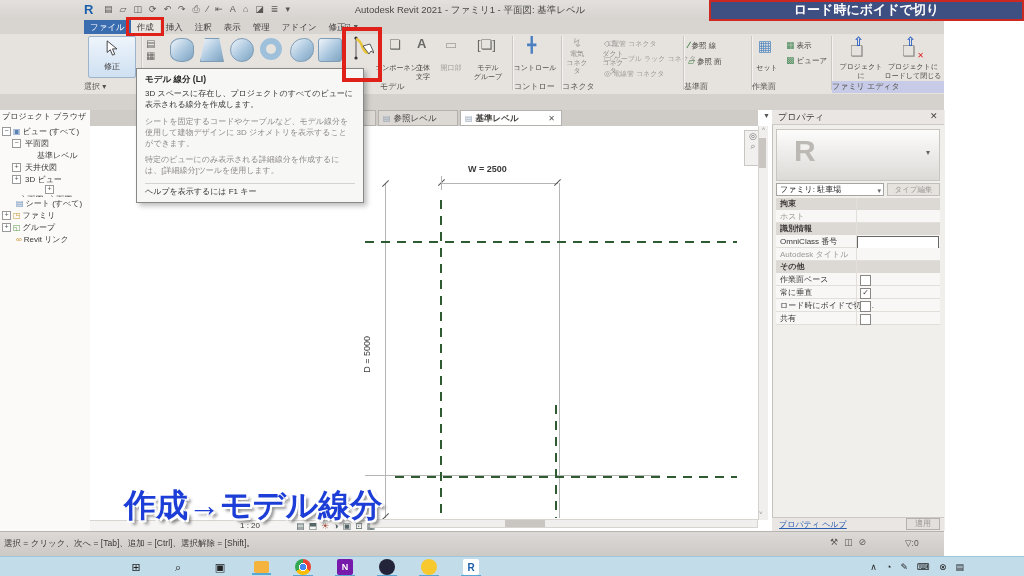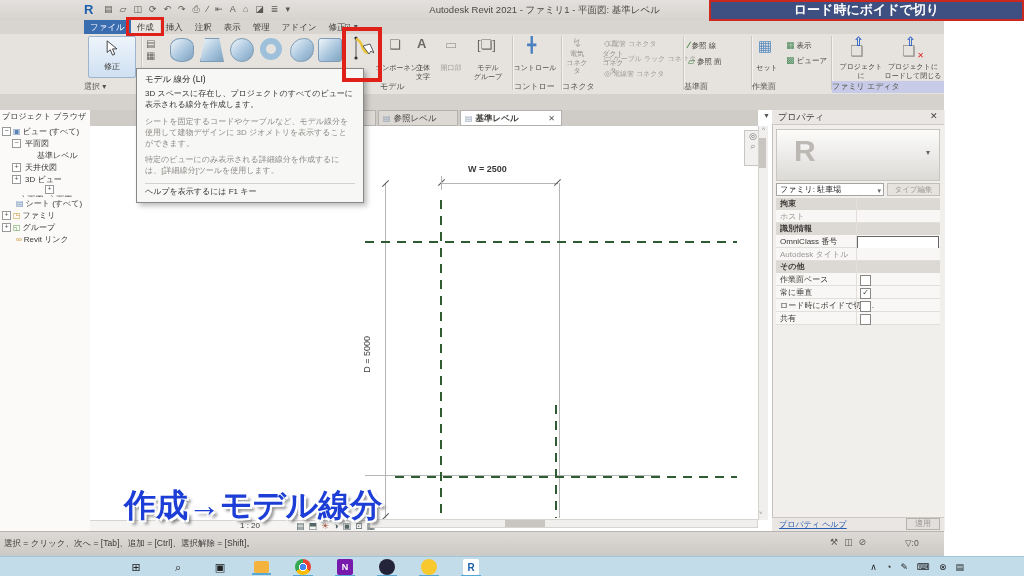--- a/index.html
+++ b/index.html
@@ -5,21 +5,21 @@
   html,body{margin:0;padding:0;background:#888;}
   .stage{position:relative;width:1024px;height:576px;margin:0 auto;overflow:hidden;
          background:#fff;font-family:"Liberation Sans","DejaVu Sans",sans-serif;color:#333;}
   .abs{position:absolute;}
   .nowrap{white-space:nowrap;}
   
   .titlebar{left:0;top:0;width:944px;height:20px;background:linear-gradient(#e3e0dd,#d6d3cf);border-bottom:1px solid #c2bfbb;}
   .applogo{left:84px;top:2px;font-size:13px;font-weight:bold;color:#1b5faa;}
   .qa{left:104px;top:3px;display:flex;gap:7px;font-size:9px;color:#5a5854;}
   .qa span{line-height:13px;}
-  .apptitle{left:280px;top:4px;width:380px;text-align:right;font-size:9.5px;color:#4a4845;}
+  .apptitle{left:280px;top:4px;width:380px;text-align:center;font-size:9.5px;color:#4a4845;}
   .badge{left:709px;top:0;width:315px;height:21px;background:#3e4f82;border:2px solid #cc2822;box-sizing:border-box;
          color:#fff;font-size:13px;font-weight:bold;text-align:center;line-height:16px;z-index:70;}
   .winedge{left:943px;top:20px;width:1px;height:536px;background:#aaa7a3;}
   
   .tabrow{left:0;top:20px;width:944px;height:14px;background:#d8d5d1;}
   .tabs{left:84px;top:20px;height:14px;display:flex;}
   .rtab{padding:0 6px;font-size:8.5px;line-height:14px;color:#3c3a38;}
   .rtab.t-file{background:#3a6cb0;color:#fff;}
   .rtab.t-active{background:#e9e6e2;}
   .minui{left:344px;top:22px;font-size:8px;color:#555;display:flex;gap:3px;}
@@ -36,21 +36,21 @@
   .gicon{position:absolute;font-size:13px;color:#6a6864;}
   .gray{color:#a09d99;}
   .ldico{position:absolute;width:22px;height:22px;}
   .ldico .base{position:absolute;left:2px;top:4px;font-size:15px;color:#8f8d89;}
   .ldico .arrow{position:absolute;left:5px;top:-4px;font-size:13px;font-weight:bold;color:#2f62c4;}
   .ldico .redx{position:absolute;right:-2px;bottom:0;font-size:8px;font-weight:bold;color:#d22;}
   .famstrip{left:832px;top:81px;width:112px;height:12px;background:#c7cbe7;}
   
   .tooltip{left:136px;top:68px;width:228px;background:#f7f7f5;border:1px solid #8a8886;z-index:50;
            box-shadow:3px 3px 5px rgba(0,0,0,.25);padding:5px 8px 4px 8px;box-sizing:border-box;font-size:8px;line-height:1.35;}
-  .tooltip .tt-title{font-size:8.5px;font-weight:normal;color:#222;margin-bottom:4px;}
+  .tooltip .tt-title{font-size:8.5px;font-weight:bold;color:#222;margin-bottom:4px;}
   .tooltip .tt-d1{color:#333;margin-bottom:6px;}
   .tooltip .tt-dim{color:#8d8b88;margin-bottom:6px;}
   .tooltip .tt-hr{border-top:1px solid #d5d3d0;margin:3px 0;}
   .tooltip .tt-help{color:#333;}
   
   .pbpanel{left:0;top:110px;width:90px;height:421px;background:#fbfaf9;border-right:1px solid #c5c1bd;}
   .pbtitle{left:2px;top:111px;width:86px;height:12px;font-size:8px;color:#3a3836;overflow:hidden;white-space:nowrap;}
   .ptree{left:2px;top:125px;width:87px;}
   .trow{display:flex;align-items:center;height:12px;overflow:hidden;white-space:nowrap;}
   .texp{width:7px;height:7px;line-height:6px;font-size:7px;text-align:center;color:#555;border:1px solid #999;background:#fff;margin-right:2px;flex:none;}

